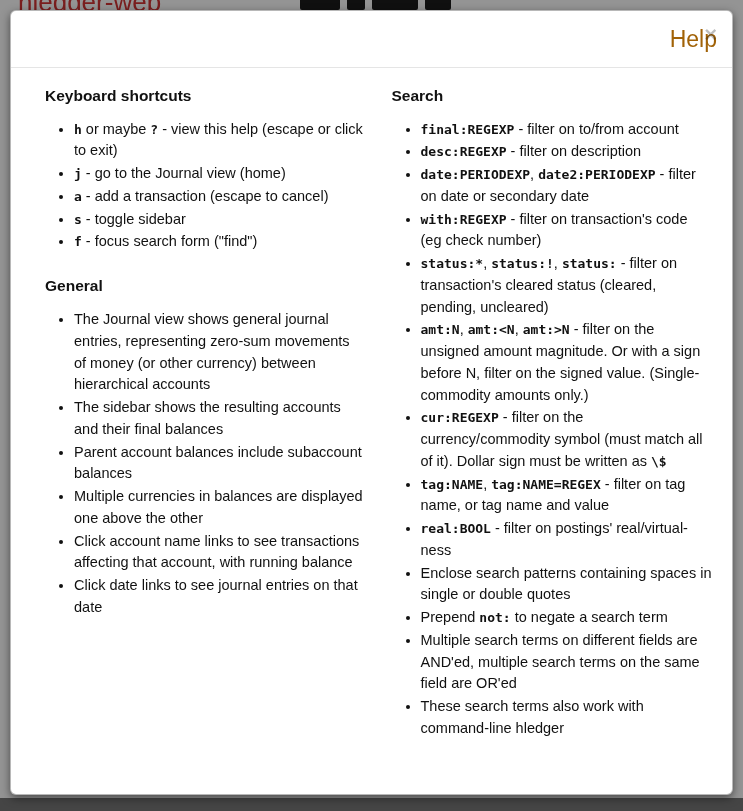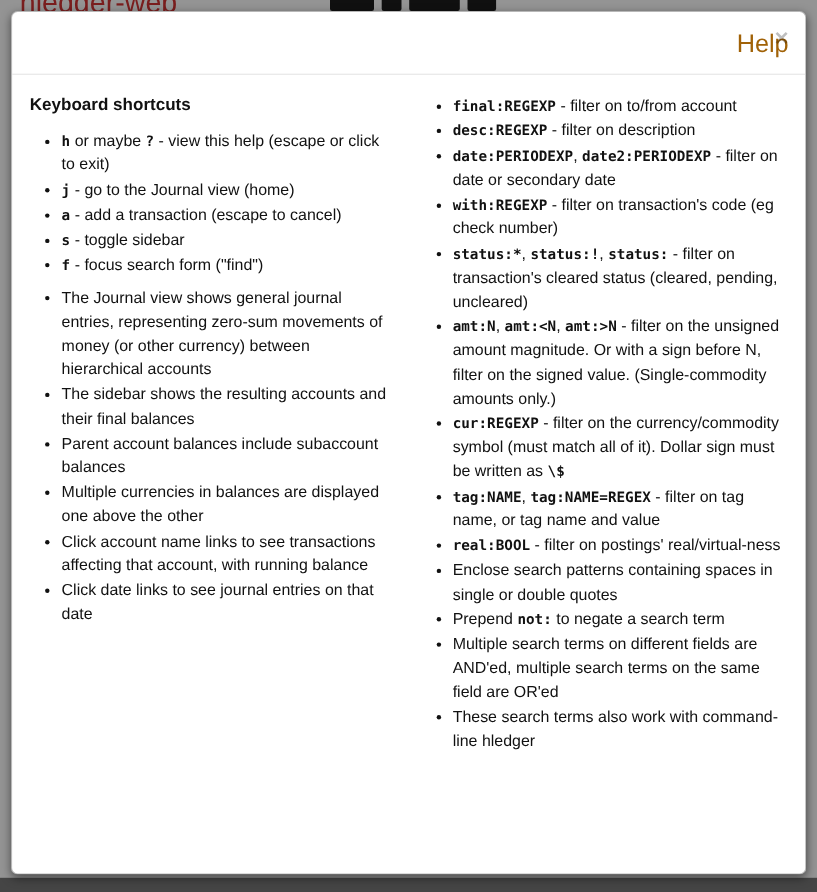--- a/index.html
+++ b/index.html
@@ -54,21 +54,21 @@
   .modal-title { font-size: 23px; font-weight: 500; color: #a16207; line-height: 1.2; text-align: right; }
   .close {
     position: absolute; top: 13px; right: 15px;
     background: none; border: none; cursor: pointer;
     font-family: "Liberation Sans", sans-serif;
     font-size: 22px; font-weight: 700; line-height: 1;
     color: #000; opacity: 0.25;
   }
 
   .modal-body {
-    padding: 19px 20px 10px 16px;
+    padding: 19px 20px 10px 34px;
     display: grid;
     grid-template-columns: 1fr 1fr;
     column-gap: 26px;
   }
   .modal-body h4 {
     font-size: 15.5px; font-weight: 700; color: #111;
     margin: 0 0 14px;
   }
   .modal-body h4.mt { margin-top: 24px; }
   .modal-body ul {
@@ -115,31 +115,33 @@
 
       <div class="col">
         <h4>Keyboard shortcuts</h4>
         <ul>
             <li><code>h</code> or maybe <code>?</code> - view this help (escape or click to exit)</li>
             <li><code>j</code> - go to the Journal view (home)</li>
             <li><code>a</code> - add a transaction (escape to cancel)</li>
             <li><code>s</code> - toggle sidebar</li>
             <li><code>f</code> - focus search form ("find")</li>
           </ul>
+        <h4 class="mt">General</h4>
         <ul>
             <li>The Journal view shows general journal entries, representing zero-sum movements of money (or other currency) between hierarchical accounts</li>
             <li>The sidebar shows the resulting accounts and their final balances</li>
             <li>Parent account balances include subaccount balances</li>
             <li>Multiple currencies in balances are displayed one above the other</li>
             <li>Click account name links to see transactions affecting that account, with running balance</li>
             <li>Click date links to see journal entries on that date</li>
           </ul>
       </div>
 
       <div class="col">
+        <h4>Search</h4>
         <ul>
             <li><code>final:REGEXP</code> - filter on to/from account</li>
             <li><code>desc:REGEXP</code> - filter on description</li>
             <li><code>date:PERIODEXP</code>, <code>date2:PERIODEXP</code> - filter on date or secondary date</li>
             <li><code>with:REGEXP</code> - filter on transaction's code (eg check number)</li>
             <li><code>status:*</code>, <code>status:!</code>, <code>status:</code> - filter on transaction's cleared status (cleared, pending, uncleared)</li>
             <li><code>amt:N</code>, <code>amt:&lt;N</code>, <code>amt:&gt;N</code> - filter on the unsigned amount magnitude. Or with a sign before N, filter on the signed value. (Single-commodity amounts only.)</li>
             <li><code>cur:REGEXP</code> - filter on the currency/commodity symbol (must match all of it). Dollar sign must be written as <code>\$</code></li>
             <li><code>tag:NAME</code>, <code>tag:NAME=REGEX</code> - filter on tag name, or tag name and value</li>
             <li><code>real:BOOL</code> - filter on postings' real/virtual-ness</li>

